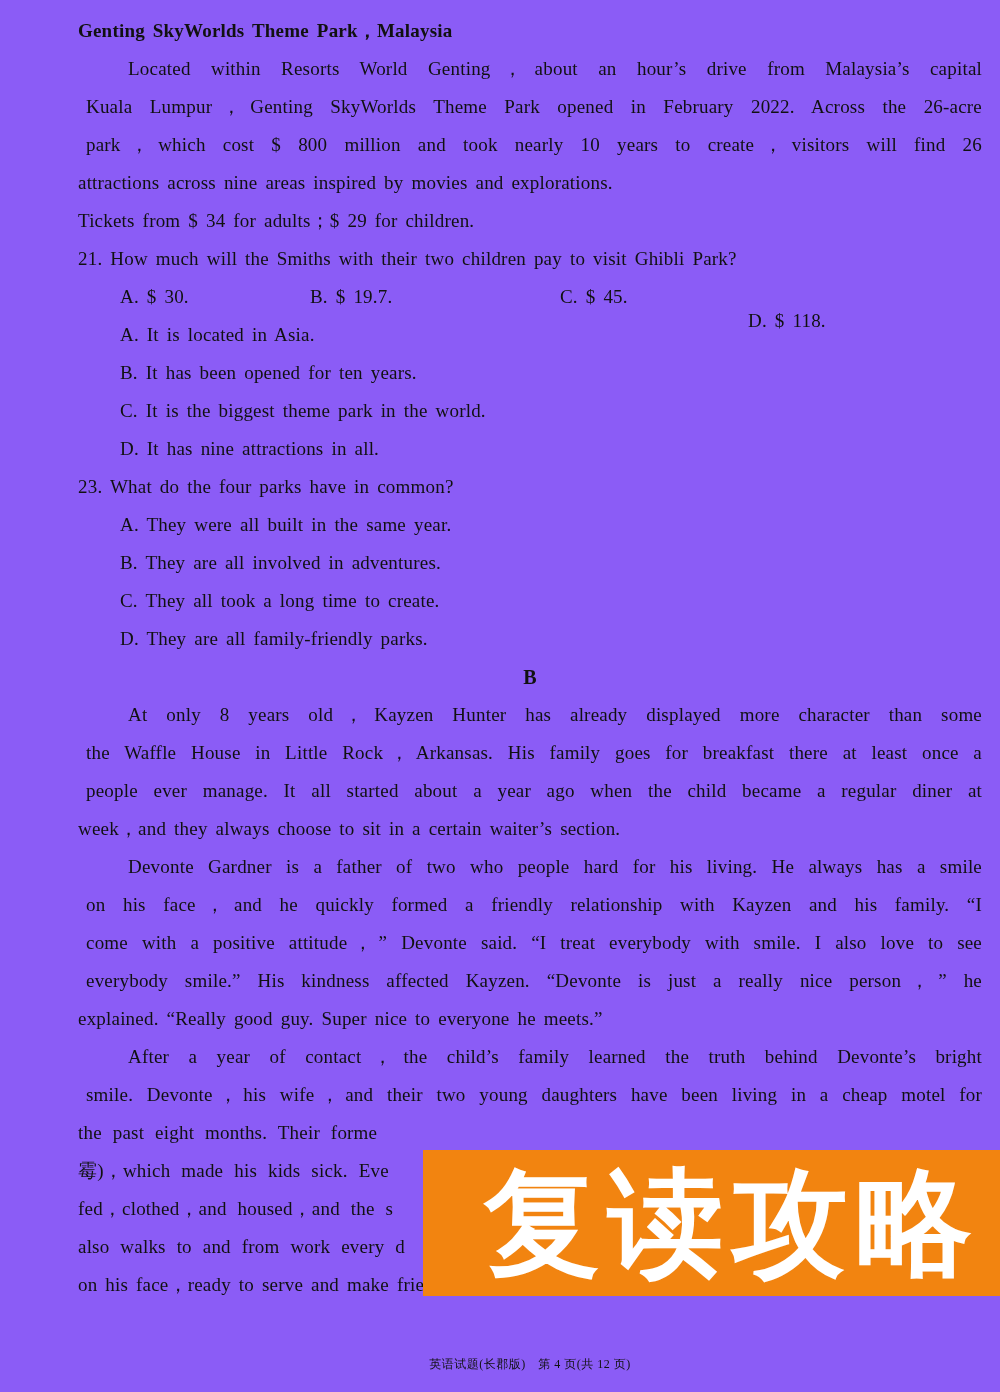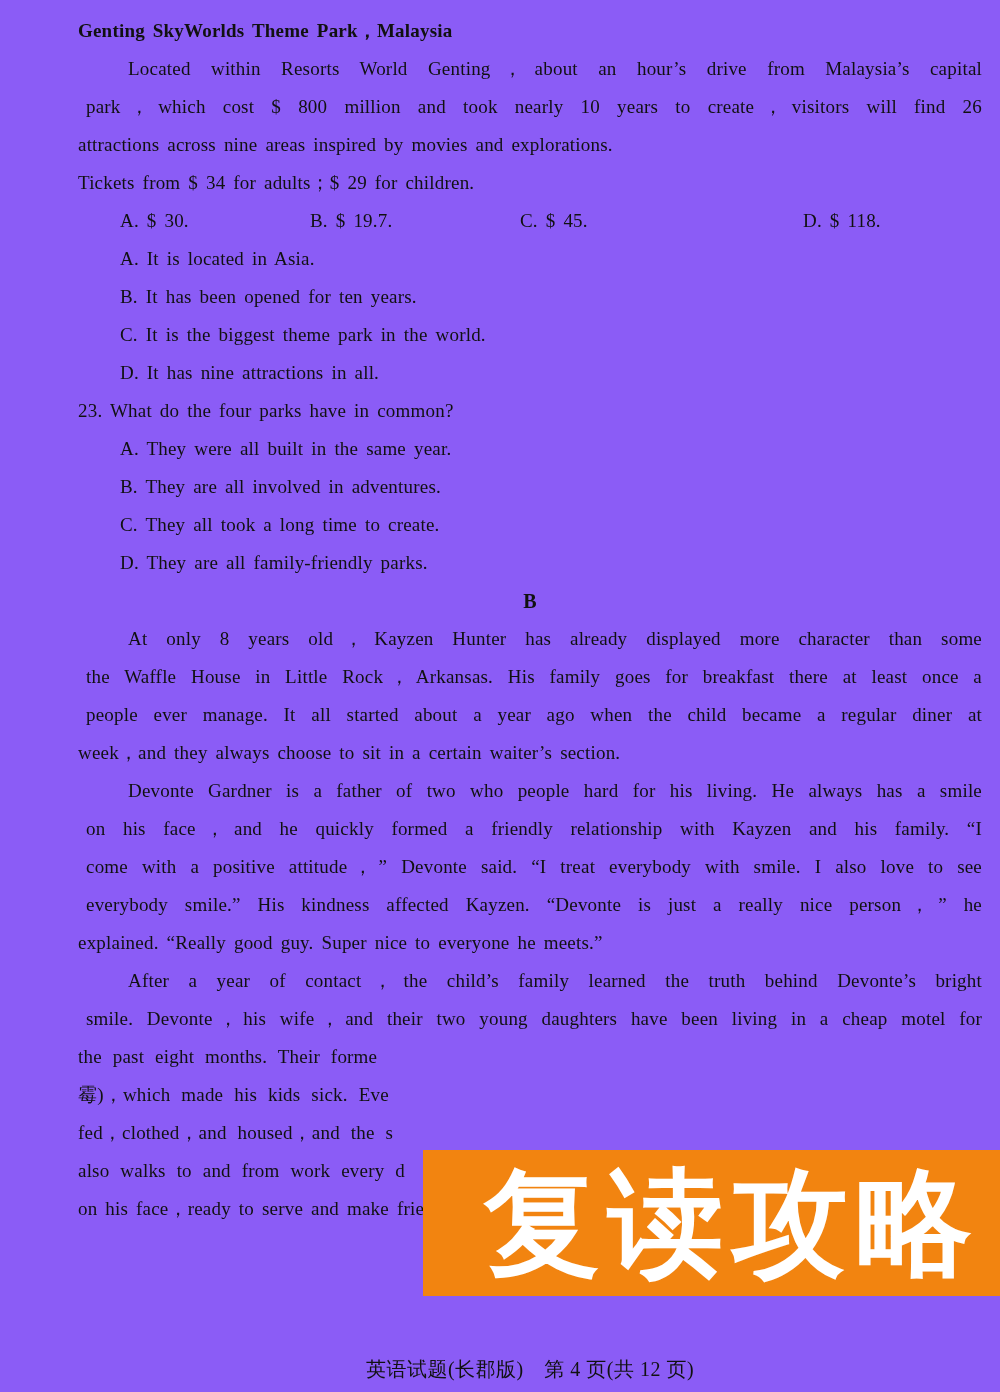--- a/index.html
+++ b/index.html
@@ -28,59 +28,61 @@
   }
   .line.indent{text-indent:42px;}
   .line.bold{font-weight:bold;}
   .line.center{text-align:center;font-weight:bold;font-size:20px;}
   .line.opt{padding-left:42px;}
   .line.cut{word-spacing:6px;}
   .optrow{position:relative;}
   .optrow span{position:absolute;top:0;height:38px;line-height:38px;}
   .optrow .o0{left:42px;text-align:right;}
   .optrow .o1{left:232px;}
-  .optrow .o2{left:442px;}
-  .optrow .o3{left:725px;}
+  .optrow .o2{left:482px;}
+  .optrow .o3{left:670px;margin-top:24px;}
   .banner{
     position:absolute;
     left:423px;top:1150px;width:618px;height:146px;
     display:flex;align-items:center;justify-content:center;
     z-index:5;
   }
   .banner span{
     font-family:"Liberation Sans","DejaVu Sans",sans-serif;
     font-weight:900;
     font-size:116px;
     line-height:146px;
     letter-spacing:8px;
     color:#ffffff;
     white-space:nowrap;
   }
   .footer{
     position:absolute;
     left:78px;top:1356px;width:904px;
     text-align:center;
-    font-size:20px;
+    font-size:12px;
     letter-spacing:0.5px;
     color:#111;
   }
 </style>
 </head>
 <body>
 
 <div class="page">
   <div class="content">
 
     <div class="line bold">Genting SkyWorlds Theme Park，Malaysia</div>
 
     <div class="line j indent">Located within Resorts World Genting，about an hour’s drive from Malaysia’s capital</div>
+    <div class="line j">Kuala Lumpur，Genting SkyWorlds Theme Park opened in February 2022. Across the 26-acre</div>
     <div class="line j">park，which cost $ 800 million and took nearly 10 years to create，visitors will find 26</div>
     <div class="line">attractions across nine areas inspired by movies and explorations.</div>
     <div class="line">Tickets from $ 34 for adults；$ 29 for children.</div>
 
+    <div class="line">21. How much will the Smiths with their two children pay to visit Ghibli Park?</div>
     <div class="line optrow">
       <span class="o0">A. $ 30.</span>
       <span class="o1">B. $ 19.7.</span>
       <span class="o2">C. $ 45.</span>
       <span class="o3">D. $ 118.</span>
     </div>
 
     <div class="line opt">A. It is located in Asia.</div>
     <div class="line opt">B. It has been opened for ten years.</div>
     <div class="line opt">C. It is the biggest theme park in the world.</div>

